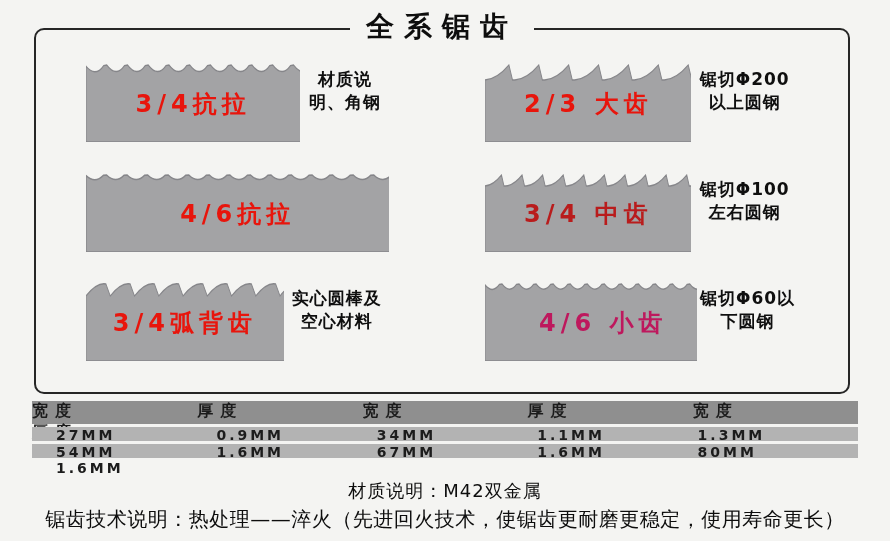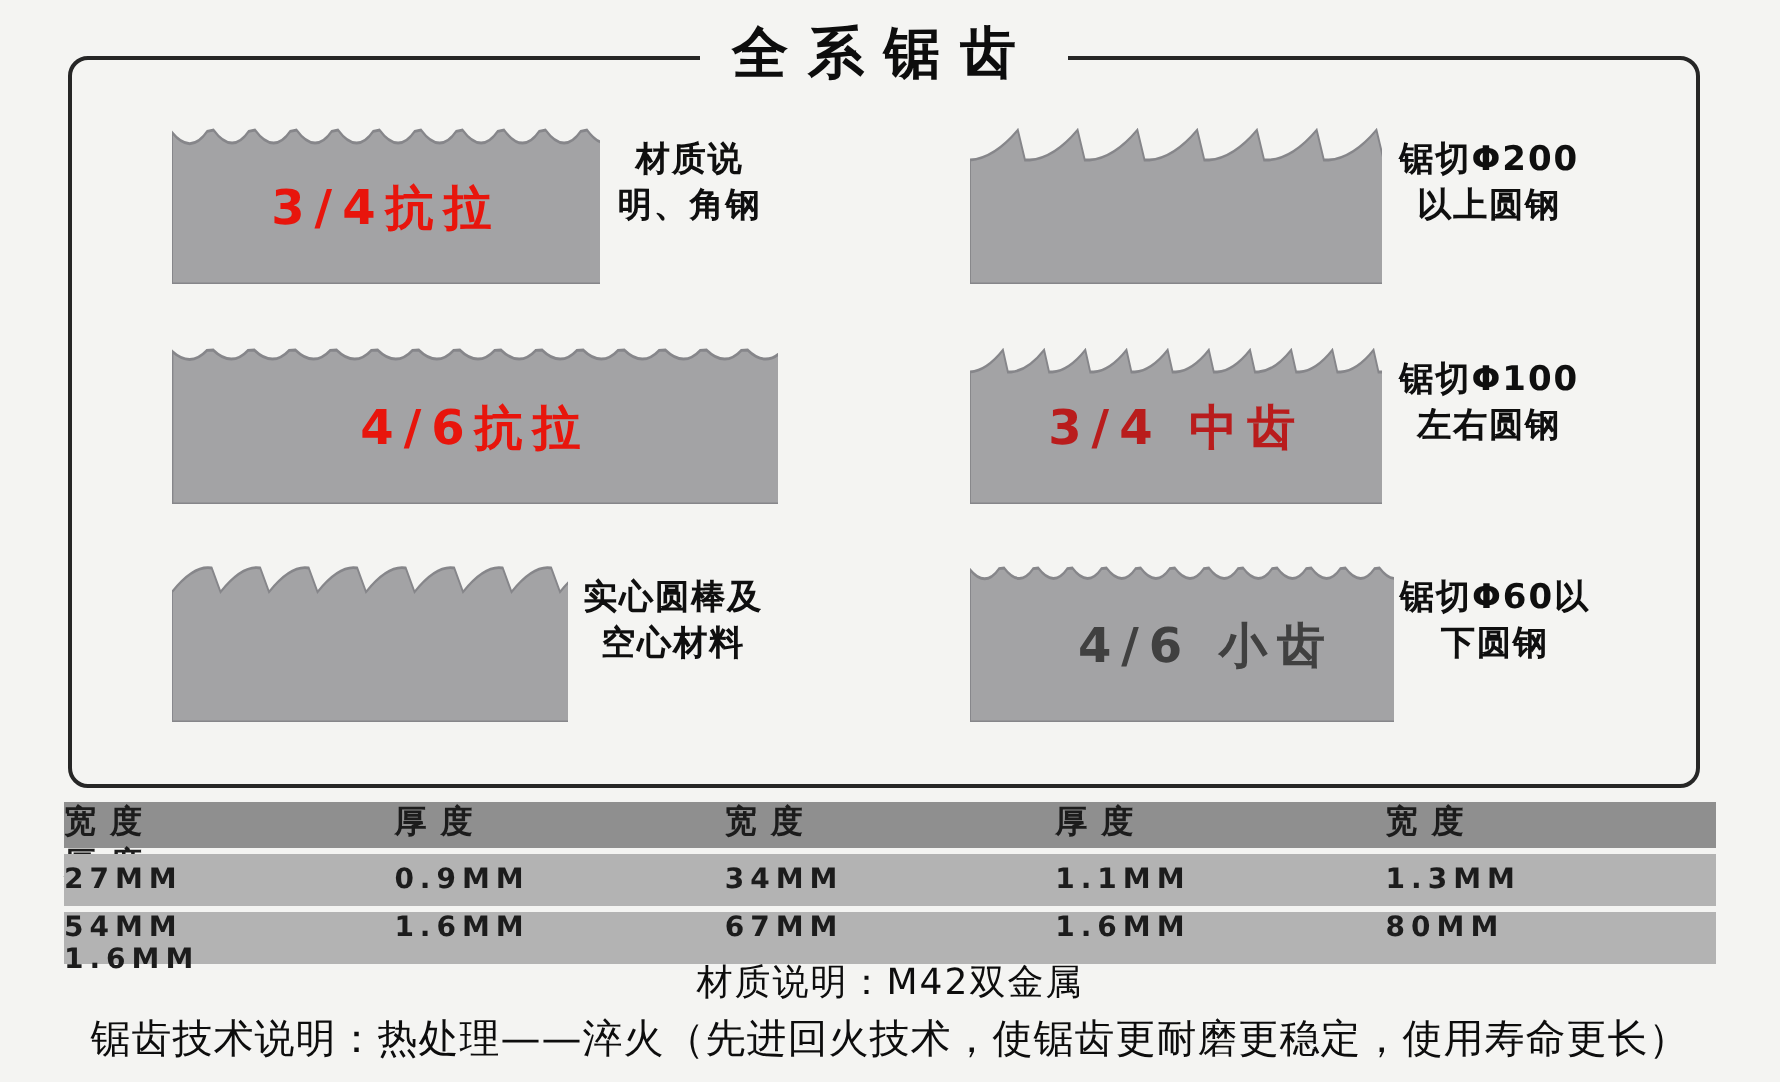--- a/index.html
+++ b/index.html
@@ -43,21 +43,21 @@
   .spec-table {
     position:absolute; left:32px; top:401px; width:826px;
     display:flex; flex-direction:column; gap:3px;
   }
   .trow {
     display:grid; grid-template-columns:repeat(5,1fr);
     align-items:center; text-align:left;
   }
   .trow.head { background:#8f8f8f; height:23px; }
   .trow.head .tcell { font-size:16px; font-weight:bold; letter-spacing:7px; color:#1c1c1c; }
-  .trow.data { background:#b3b3b3; height:26px; }
+  .trow.data { background:#b3b3b3; height:14px;padding-left:24px; }
   .trow.data .tcell { font-size:14px; font-weight:bold; letter-spacing:3px; color:#1c1c1c; }
   
   .note { position:absolute; left:0; width:100%; text-align:center; font-weight:normal; color:#0d0d0d; }
   .note.material { top:479px; font-size:18px; letter-spacing:1px; }
   .note.tech { top:506px; font-size:20px; letter-spacing:0.5px; }
 </style>
 </head>
 <body>
 
 <div class="page">
@@ -75,20 +75,21 @@
           <span class="blade-label" style="color: rgb(232, 21, 12);">3/4抗拉</span>
         </div>
         <div class="blade-caption">材质说明、角钢</div>
       </div>
 
       <div class="blade-cell">
         <div class="blade">
           <svg class="blade-svg" viewBox="0 0 310 78" preserveAspectRatio="none">
               <path class="blade-path" d="M0 16 Q 18 15.2 36 1 L 41.4 16 L 45 16 Q 63 15.2 81 1 L 86.4 16 L 90 16 Q 108 15.2 126 1 L 131.4 16 L 135 16 Q 153 15.2 171 1 L 176.4 16 L 180 16 Q 198 15.2 216 1 L 221.4 16 L 225 16 Q 243 15.2 261 1 L 266.4 16 L 270 16 Q 288 15.2 306 1 L 311.4 16 L 315 16 Q 333 15.2 351 1 L 356.4 16 L 360 16 L 316 16 L 316 78 L 0 78 Z" fill="#a3a3a5" stroke="#86868a" stroke-width="1.4"></path>
             </svg>
+          <span class="blade-label" style="color: rgb(232, 21, 12);">2/3 大齿</span>
         </div>
         <div class="blade-caption">锯切Φ200以上圆钢</div>
       </div>
 
       <div class="blade-cell">
         <div class="blade">
           <svg class="blade-svg" viewBox="0 0 310 78" preserveAspectRatio="none">
               <path class="blade-path" d="M0 1.6 Q 9.450000000000001 10 17.849999999999998 1.2 L 21 1 Q 30.450000000000003 10 38.849999999999994 1.2 L 42 1 Q 51.45 10 59.849999999999994 1.2 L 63 1 Q 72.45 10 80.85 1.2 L 84 1 Q 93.45 10 101.85 1.2 L 105 1 Q 114.45 10 122.85 1.2 L 126 1 Q 135.45 10 143.85 1.2 L 147 1 Q 156.45 10 164.85 1.2 L 168 1 Q 177.45 10 185.85 1.2 L 189 1 Q 198.45 10 206.85 1.2 L 210 1 Q 219.45 10 227.85 1.2 L 231 1 Q 240.45 10 248.85 1.2 L 252 1 Q 261.45 10 269.85 1.2 L 273 1 Q 282.45 10 290.85 1.2 L 294 1 Q 303.45 10 311.85 1.2 L 315 1 Q 324.45 10 332.85 1.2 L 336 1 L 316 8 L 316 78 L 0 78 Z" fill="#a3a3a5" stroke="#86868a" stroke-width="1.4"></path>
             </svg>
           <span class="blade-label" style="color: rgb(232, 21, 12);">4/6抗拉</span>
@@ -103,30 +104,31 @@
           <span class="blade-label" style="color: #b91c1c;">3/4 中齿</span>
         </div>
         <div class="blade-caption">锯切Φ100左右圆钢</div>
       </div>
 
       <div class="blade-cell">
         <div class="blade">
           <svg class="blade-svg" viewBox="0 0 310 78" preserveAspectRatio="none">
               <path class="blade-path" d="M0 13 Q 17.1 -0.65 31.159999999999997 1 L 38 13 Q 55.1 -0.65 69.16 1 L 76 13 Q 93.1 -0.65 107.16 1 L 114 13 Q 131.1 -0.65 145.16 1 L 152 13 Q 169.1 -0.65 183.16 1 L 190 13 Q 207.1 -0.65 221.16 1 L 228 13 Q 245.1 -0.65 259.15999999999997 1 L 266 13 Q 283.1 -0.65 297.15999999999997 1 L 304 13 Q 321.1 -0.65 335.15999999999997 1 L 342 13 Q 359.1 -0.65 373.15999999999997 1 L 380 13 L 316 13 L 316 78 L 0 78 Z" fill="#a3a3a5" stroke="#86868a" stroke-width="1.4"></path>
             </svg>
+          <span class="blade-label" style="color: rgb(232, 21, 12);">3/4弧背齿</span>
         </div>
         <div class="blade-caption">实心圆棒及空心材料</div>
       </div>
 
       <div class="blade-cell">
         <div class="blade">
           <svg class="blade-svg" viewBox="0 0 310 78" preserveAspectRatio="none">
               <path class="blade-path" d="M0 1.8 Q 11.25 11.25 21.25 1.3499999999999999 L 25 1 Q 36.25 11.25 46.25 1.3499999999999999 L 50 1 Q 61.25 11.25 71.25 1.3499999999999999 L 75 1 Q 86.25 11.25 96.25 1.3499999999999999 L 100 1 Q 111.25 11.25 121.25 1.3499999999999999 L 125 1 Q 136.25 11.25 146.25 1.3499999999999999 L 150 1 Q 161.25 11.25 171.25 1.3499999999999999 L 175 1 Q 186.25 11.25 196.25 1.3499999999999999 L 200 1 Q 211.25 11.25 221.25 1.3499999999999999 L 225 1 Q 236.25 11.25 246.25 1.3499999999999999 L 250 1 Q 261.25 11.25 271.25 1.3499999999999999 L 275 1 Q 286.25 11.25 296.25 1.3499999999999999 L 300 1 Q 311.25 11.25 321.25 1.3499999999999999 L 325 1 Q 336.25 11.25 346.25 1.3499999999999999 L 350 1 L 316 9 L 316 78 L 0 78 Z" fill="#a3a3a5" stroke="#86868a" stroke-width="1.4"></path>
             </svg>
-          <span class="blade-label" style="color: #404040; margin-left: 24px;">4/6 小齿</span>
+          <span class="blade-label" style="color: #be185d; margin-left: 24px;">4/6 小齿</span>
         </div>
         <div class="blade-caption">锯切Φ60以下圆钢</div>
       </div>
 
     </div>
   </div>
 
   <div class="spec-table">
     <div class="trow head">
       <div class="tcell">宽度</div>

